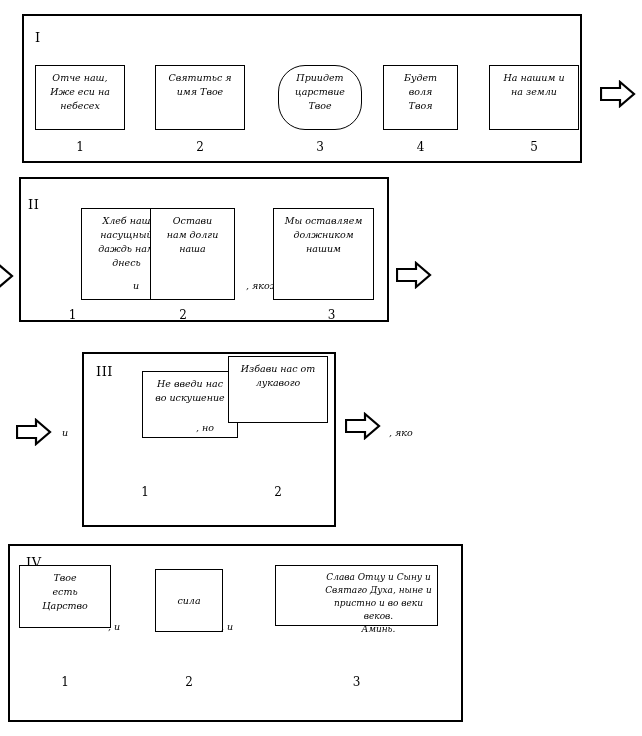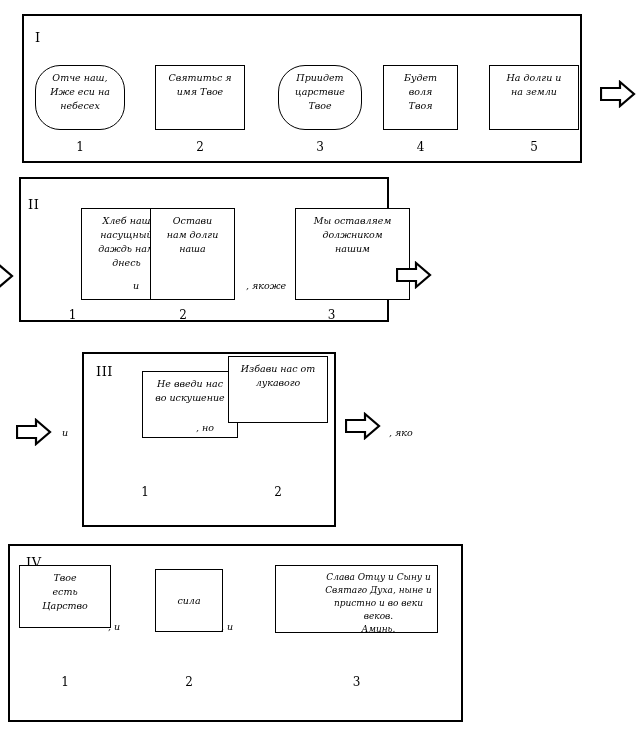--- a/index.html
+++ b/index.html
@@ -76,21 +76,21 @@
 </style>
 </head>
 <body>
 
 <div class="stage">
 
   <div class="section" style="left:22px;top:14px;width:560px;height:149px;"></div>
 
   <div class="roman" style="left:35px;top:31px;">I</div>
 
-  <div class="pbox" style="left:35px;top:65px;width:90px;height:65px;border-radius:25px;">
+  <div class="pbox" style="left:35px;top:65px;width:90px;height:65px;">
     <div class="txt">Отче наш,
 Иже еси на
 небесех</div>
   </div>
   <div class="idx" style="left:35px;top:141px;width:90px;">1</div>
 
   <div class="pbox" style="left:155px;top:65px;width:90px;height:65px;">
     <div class="txt">Святитьс я
 имя   Твое</div>
   </div>
@@ -104,21 +104,21 @@
   <div class="idx" style="left:278px;top:141px;width:84px;">3</div>
 
   <div class="pbox" style="left:383px;top:65px;width:75px;height:65px;">
     <div class="txt">Будет
 воля
 Твоя</div>
   </div>
   <div class="idx" style="left:383px;top:141px;width:75px;">4</div>
 
   <div class="pbox" style="left:489px;top:65px;width:90px;height:65px;">
-    <div class="txt">На долги и
+    <div class="txt">На нашим и
 на земли</div>
   </div>
   <div class="idx" style="left:489px;top:141px;width:90px;">5</div>
 
   <div class="arrow" style="left:600px;top:80px;">
     <svg width="36" height="28" viewBox="0 0 36 28">
       <path d="M1 8 L20 8 L20 2 L34 14 L20 26 L20 20 L1 20 Z" fill="#ffffff" stroke="#000000" stroke-width="2.2" stroke-linejoin="miter"></path>
     </svg>
   </div>
 
@@ -138,21 +138,21 @@
 
   <div class="pbox" style="left:150px;top:208px;width:85px;height:92px;">
     <div class="txt">Остави
 нам долги
 наша</div>
   </div>
   <div class="idx" style="left:150px;top:309px;width:66px;">2</div>
 
   <div class="conn" style="left:246px;top:280px;">, якоже</div>
 
-  <div class="pbox" style="left:295px;top:208px;width:115px;height:92px;">
+  <div class="pbox" style="left:273px;top:208px;width:101px;height:92px;">
     <div class="txt">Мы оставляем
 должником
 нашим</div>
   </div>
   <div class="idx" style="left:281px;top:309px;width:101px;">3</div>
 
   <div class="arrow" style="left:-22px;top:262px;">
     <svg width="36" height="28" viewBox="0 0 36 28">
       <path d="M1 8 L20 8 L20 2 L34 14 L20 26 L20 20 L1 20 Z" fill="#ffffff" stroke="#000000" stroke-width="2.2" stroke-linejoin="miter"></path>
     </svg>
@@ -209,21 +209,21 @@
 
   <div class="conn" style="left:108px;top:621px;">, и</div>
 
   <div class="pbox" style="left:155px;top:569px;width:68px;height:63px;">
     <div class="txt" style="padding-top:24px;">сила</div>
   </div>
   <div class="idx" style="left:155px;top:676px;width:68px;">2</div>
 
   <div class="conn" style="left:221px;top:621px;">, и</div>
 
-  <div class="pbox wide" style="left:275px;top:565px;width:163px;height:68px;padding-left:44px;">
+  <div class="pbox wide" style="left:275px;top:565px;width:163px;height:61px;padding-left:44px;">
     <div class="txt">Слава Отцу и Сыну и
 Святаго Духа, ныне и
 пристно и во веки веков.
 Аминь.</div>
   </div>
   <div class="idx" style="left:275px;top:676px;width:163px;">3</div>
 
 </div>
 
 </body></html>

